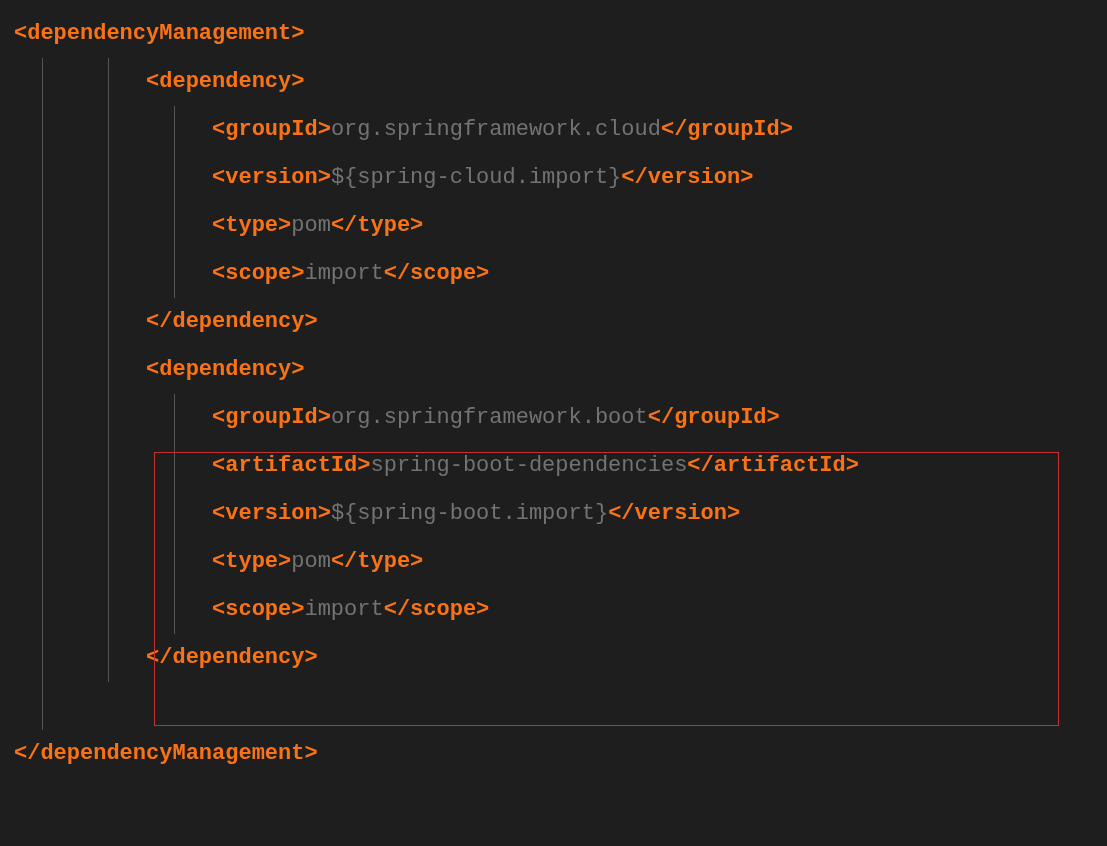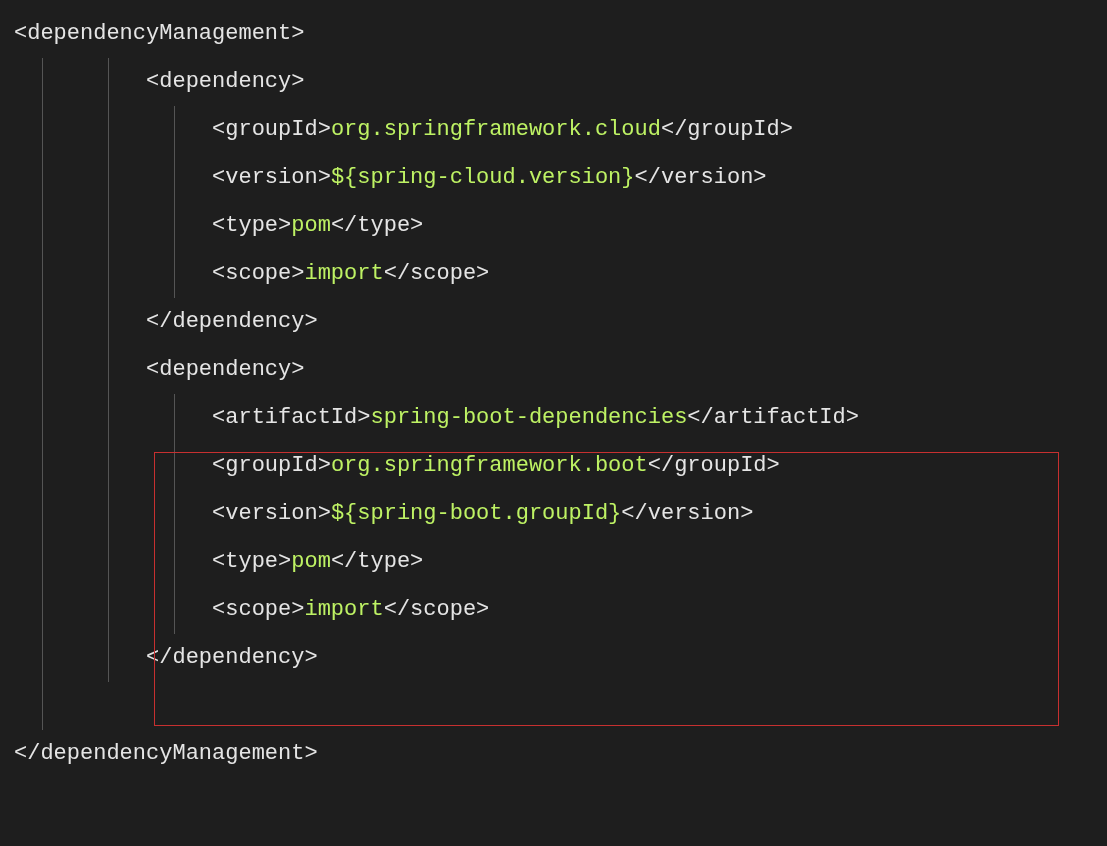--- a/index.html
+++ b/index.html
@@ -10,22 +10,22 @@
     font-size: 22px;
     line-height: 48px;
     color: #9cdcfe;
     width: 1107px;
     box-sizing: border-box;
   }
   .code-line {
     white-space: pre;
     position: relative;
   }
-  .tag { color: #e5e5e5; }
-  .text-content { color: #bef264; }
+  .tag { color: #f97316; font-weight: bold; }
+  .text-content { color: #737373; }
   .guide {
     position: absolute;
     top: 0;
     bottom: 0;
     width: 1px;
     background: #555;
   }
   .highlight-box {
     position: absolute;
     border: 1.5px solid #c73030;
@@ -41,35 +41,35 @@
 <div class="code-container">
 
 <div class="code-line"><span class="tag">&lt;dependencyManagement&gt;</span></div>
 
 
 <div class="code-line"><span class="guide" style="left:28px"></span><span class="guide" style="left:94px"></span>          <span class="tag">&lt;dependency&gt;</span></div>
 
 <div class="code-line"><span class="guide" style="left:28px"></span><span class="guide" style="left:94px"></span><span class="guide" style="left:160px"></span>               <span class="tag">&lt;groupId&gt;</span><span class="text-content">org.springframework.cloud</span><span class="tag">&lt;/groupId&gt;</span></div>
 
 
-<div class="code-line"><span class="guide" style="left:28px"></span><span class="guide" style="left:94px"></span><span class="guide" style="left:160px"></span>               <span class="tag">&lt;version&gt;</span><span class="text-content">${spring-cloud.version}</span><span class="tag">&lt;/version&gt;</span></div>
+<div class="code-line"><span class="guide" style="left:28px"></span><span class="guide" style="left:94px"></span><span class="guide" style="left:160px"></span>               <span class="tag">&lt;version&gt;</span><span class="text-content">${spring-cloud.import}</span><span class="tag">&lt;/version&gt;</span></div>
 
 <div class="code-line"><span class="guide" style="left:28px"></span><span class="guide" style="left:94px"></span><span class="guide" style="left:160px"></span>               <span class="tag">&lt;type&gt;</span><span class="text-content">pom</span><span class="tag">&lt;/type&gt;</span></div>
 
 <div class="code-line"><span class="guide" style="left:28px"></span><span class="guide" style="left:94px"></span><span class="guide" style="left:160px"></span>               <span class="tag">&lt;scope&gt;</span><span class="text-content">import</span><span class="tag">&lt;/scope&gt;</span></div>
 
 <div class="code-line"><span class="guide" style="left:28px"></span><span class="guide" style="left:94px"></span>          <span class="tag">&lt;/dependency&gt;</span></div>
 
 <div class="code-line"><span class="guide" style="left:28px"></span><span class="guide" style="left:94px"></span>          <span class="tag">&lt;dependency&gt;</span></div>
 
+<div class="code-line"><span class="guide" style="left:28px"></span><span class="guide" style="left:94px"></span><span class="guide" style="left:160px"></span>               <span class="tag">&lt;groupId&gt;</span><span class="text-content">org.springframework.boot</span><span class="tag">&lt;/groupId&gt;</span></div>
+
 <div class="code-line"><span class="guide" style="left:28px"></span><span class="guide" style="left:94px"></span><span class="guide" style="left:160px"></span>               <span class="tag">&lt;artifactId&gt;</span><span class="text-content">spring-boot-dependencies</span><span class="tag">&lt;/artifactId&gt;</span></div>
 
-<div class="code-line"><span class="guide" style="left:28px"></span><span class="guide" style="left:94px"></span><span class="guide" style="left:160px"></span>               <span class="tag">&lt;groupId&gt;</span><span class="text-content">org.springframework.boot</span><span class="tag">&lt;/groupId&gt;</span></div>
-
-<div class="code-line"><span class="guide" style="left:28px"></span><span class="guide" style="left:94px"></span><span class="guide" style="left:160px"></span>               <span class="tag">&lt;version&gt;</span><span class="text-content">${spring-boot.groupId}</span><span class="tag">&lt;/version&gt;</span></div>
+<div class="code-line"><span class="guide" style="left:28px"></span><span class="guide" style="left:94px"></span><span class="guide" style="left:160px"></span>               <span class="tag">&lt;version&gt;</span><span class="text-content">${spring-boot.import}</span><span class="tag">&lt;/version&gt;</span></div>
 
 <div class="code-line"><span class="guide" style="left:28px"></span><span class="guide" style="left:94px"></span><span class="guide" style="left:160px"></span>               <span class="tag">&lt;type&gt;</span><span class="text-content">pom</span><span class="tag">&lt;/type&gt;</span></div>
 
 <div class="code-line"><span class="guide" style="left:28px"></span><span class="guide" style="left:94px"></span><span class="guide" style="left:160px"></span>               <span class="tag">&lt;scope&gt;</span><span class="text-content">import</span><span class="tag">&lt;/scope&gt;</span></div>
 
 <div class="code-line"><span class="guide" style="left:28px"></span><span class="guide" style="left:94px"></span>          <span class="tag">&lt;/dependency&gt;</span></div>
 
 <div class="code-line"><span class="guide" style="left:28px"></span>     </div>
 
 <div class="code-line"><span class="tag">&lt;/dependencyManagement&gt;</span></div>

